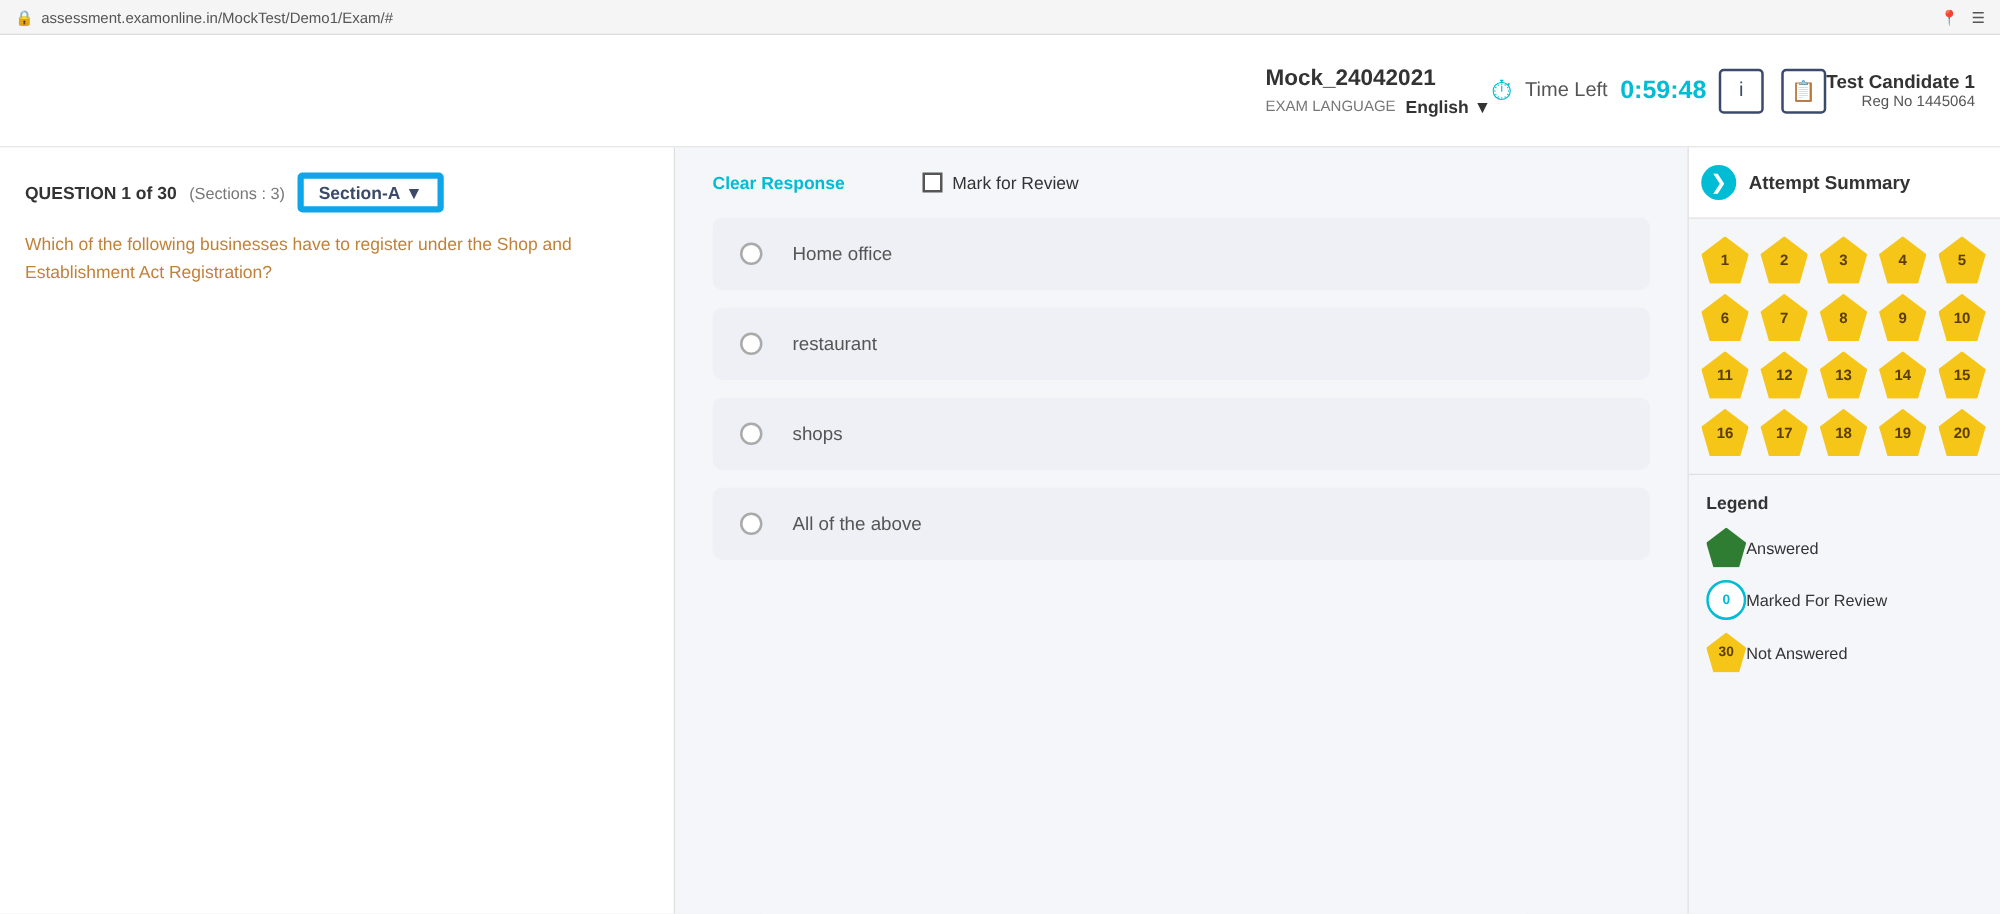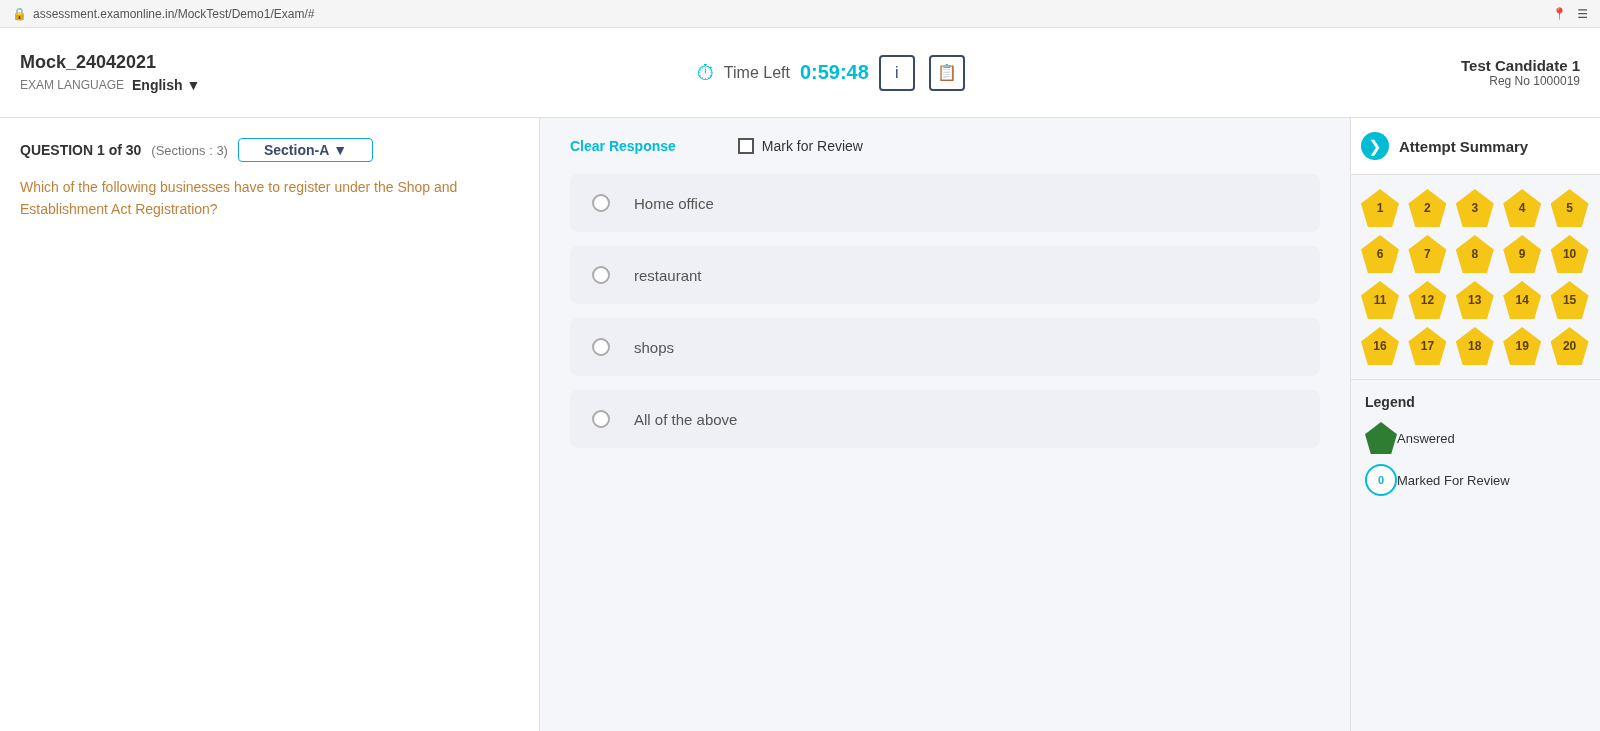--- a/index.html
+++ b/index.html
@@ -20,21 +20,21 @@
     .browser-bar-left { display: flex; align-items: center; gap: 6px; }
     .browser-bar-right { display: flex; align-items: center; gap: 10px; }
 
     
     .header {
       background: #fff;
       border-bottom: 1px solid #e0e0e0;
       padding: 10px 20px;
       display: flex;
       align-items: center;
-      justify-content: space-between;
+      justify-content: flex-end;
       height: 90px;
     }
     .header-left { display: flex; flex-direction: column; gap: 4px; }
     .exam-title { font-size: 18px; font-weight: bold; color: #333; }
     .exam-lang-row { display: flex; align-items: center; gap: 8px; }
     .exam-lang-label { font-size: 12px; color: #777; text-transform: uppercase; }
     .exam-lang-select {
       font-size: 14px; font-weight: bold; color: #333;
       border: none; background: transparent; cursor: pointer;
       display: flex; align-items: center; gap: 4px;
@@ -66,21 +66,21 @@
       border-right: 1px solid #e0e0e0;
       padding: 20px;
       overflow-y: auto;
     }
     .question-meta { display: flex; align-items: center; gap: 10px; margin-bottom: 14px; }
     .question-num { font-weight: bold; font-size: 14px; }
     .question-sections { color: #777; font-size: 13px; }
     .section-dropdown {
       font-weight: bold; font-size: 14px; color: #3b4a6b;
       display: flex; align-items: center; gap: 4px; cursor: pointer;
-      border: 1px solid #0ea5e9; border-radius: 4px; padding: 3px 25px;
+      border: 5px solid #0ea5e9; border-radius: 4px; padding: 3px 12px;
     }
     .question-text {
       font-size: 14px; color: #c0823a; line-height: 1.6;
       margin-bottom: 8px;
     }
 
     
     .options-panel {
       flex: 1;
       background: #f5f6fa;
@@ -233,21 +233,21 @@
       <div class="header-icon-btn">
         <span>📋</span>
       </div>
     </div>
   </div>
 
   <div class="header-right">
     <div class="candidate-name">Test Candidate 1</div>
     <div class="candidate-reg">
       <span>Reg No</span>
-      <span>1000019</span>
+      <span>1445064</span>
     </div>
   </div>
 </div>
 
 <div class="main">
 
   <div class="question-panel">
     <div class="question-meta">
       <span class="question-num">QUESTION 1 of 30</span>
       <span class="question-sections">(Sections : 3)</span>
@@ -364,16 +364,20 @@
       <div class="legend-item">
         <div class="legend-badge legend-badge-answered"></div>
         <span>Answered</span>
       </div>
 
       <div class="legend-item">
         <div class="legend-badge legend-badge-review">0</div>
         <span>Marked For Review</span>
       </div>
 
+      <div class="legend-item">
+        <div class="legend-badge legend-badge-not-answered">30</div>
+        <span>Not Answered</span>
+      </div>
     </div>
   </div>
 
 </div>
 
 </body></html>

